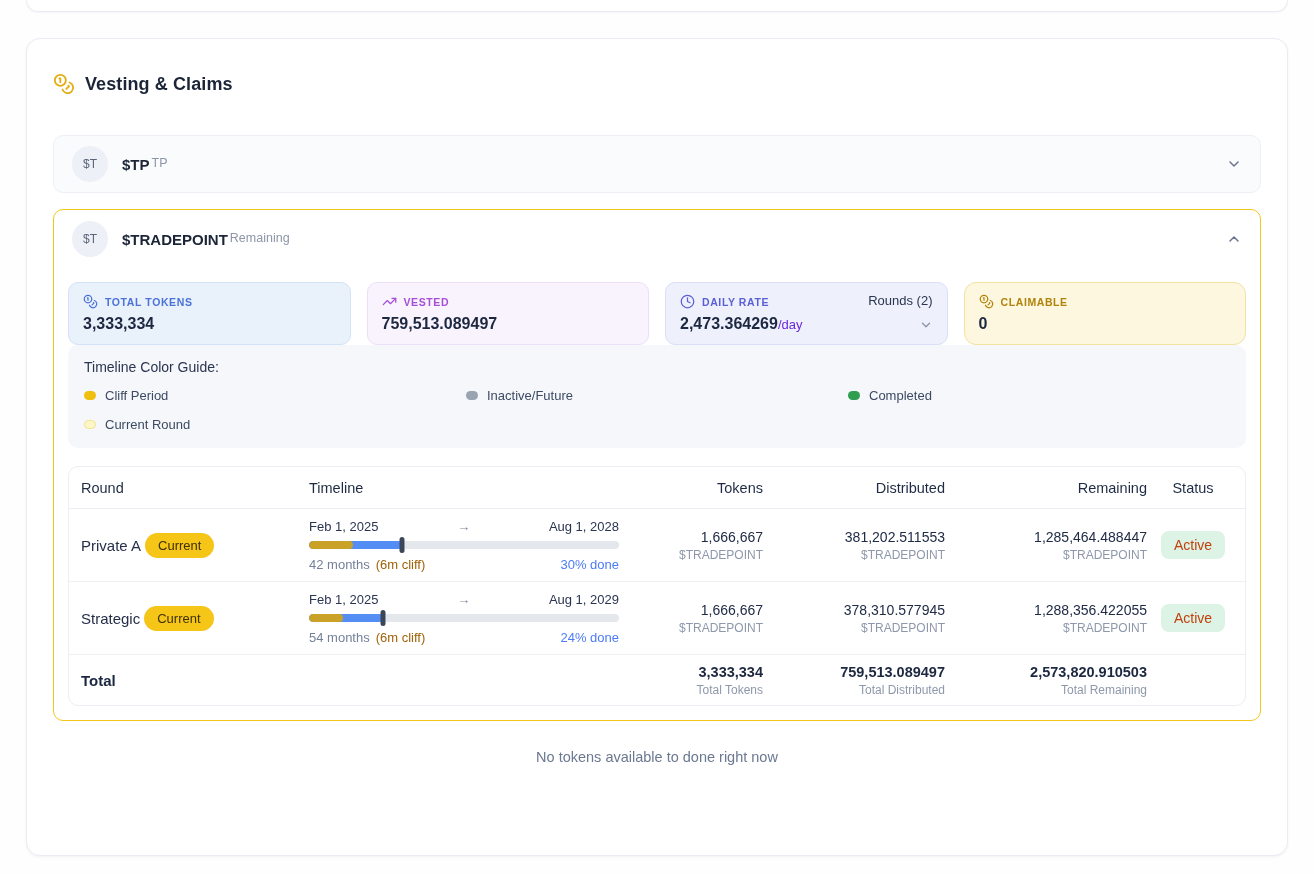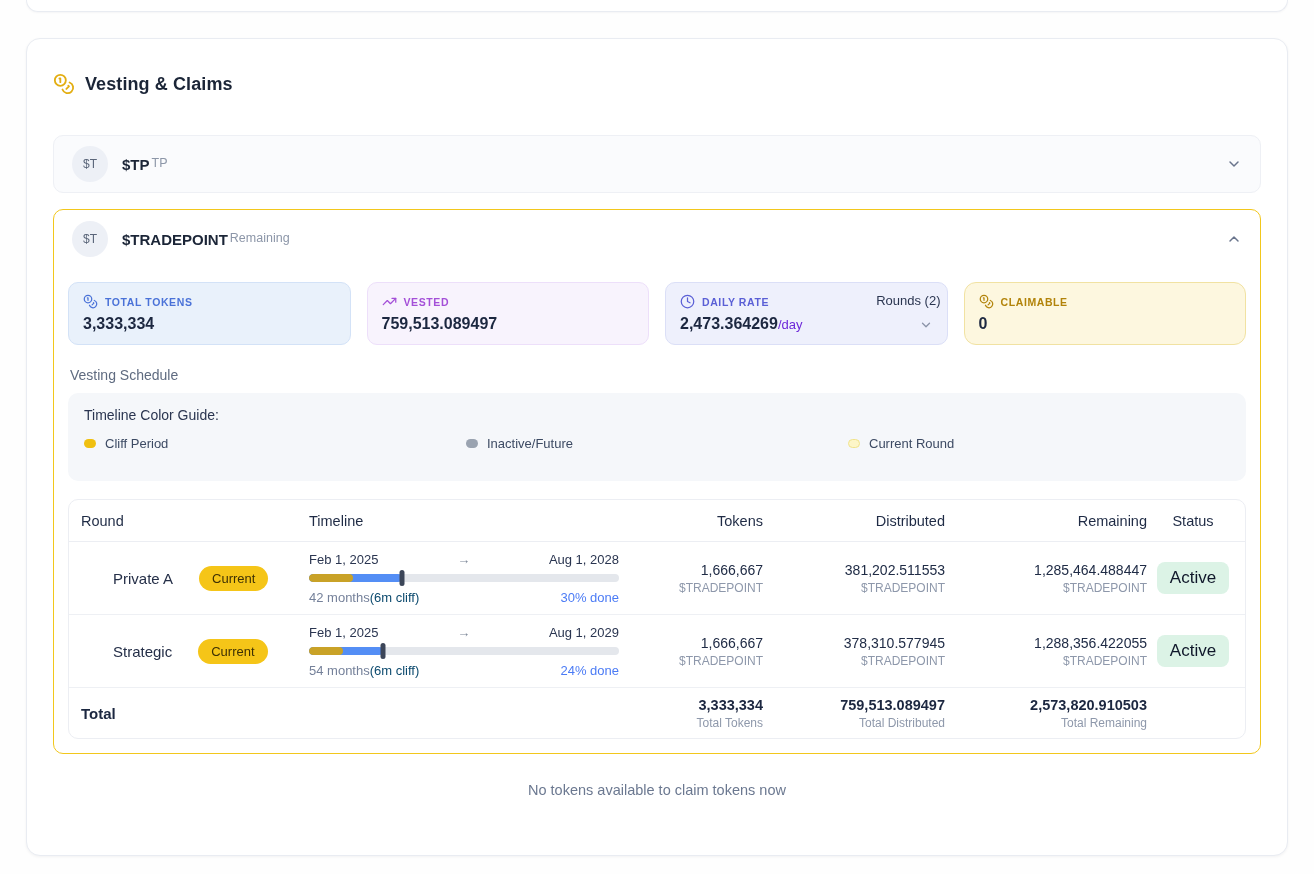--- a/index.html
+++ b/index.html
@@ -33,53 +33,53 @@
 
   .stats-grid { display:grid; grid-template-columns:repeat(4,1fr); gap:16px; }
   .stat-card { border-radius:10px; padding:11px 14px; position:relative; min-height:62px; border:1px solid transparent; }
   .stat-label-row { display:flex; align-items:center; gap:7px; font-size:10.5px; font-weight:700; letter-spacing:.6px; }
   .stat-value { margin-top:6px; font-size:16px; font-weight:700; color:#1c2740; }
   .stat-unit { font-weight:400; color:#6d28d9; font-size:13px; }
   .stat-blue   { background:#e9f1fb; border-color:#d3e2f7; } .stat-blue .stat-label-row { color:#4a72d8; }
   .stat-purple { background:#f8f3fd; border-color:#eddffa; } .stat-purple .stat-label-row { color:#a44fd8; }
   .stat-indigo { background:#eef0fc; border-color:#dbdff7; } .stat-indigo .stat-label-row { color:#5a5fd6; }
   .stat-yellow { background:#fdf7df; border-color:#f1e2a2;border-radius:12px; } .stat-yellow .stat-label-row { color:#b2830a; }
-  .rounds-link { position:absolute; top:10px; right:6px; font-size:13px; color:#2a3550; }
+  .rounds-link { position:absolute; top:10px; right:14px; font-size:13px; color:#2a3550; }
   .rate-chev { position:absolute; right:14px; bottom:12px; color:#8a93a8; display:flex; }
 
   .section-label { margin:22px 0 10px 2px; font-size:14px; color:#5f6b80; }
 
   .guide-box { background:#f5f7fa; border-radius:10px; padding:14px 16px 16px; }
   .guide-title { font-size:14px; color:#2a3550; margin-bottom:13px; }
   .guide-grid { display:grid; grid-template-columns:1fr 1fr 1fr; row-gap:14px; }
   .guide-item { display:flex; align-items:center; gap:9px; font-size:13px; color:#3c4a63; }
   .dot { width:12px; height:9px; border-radius:6px; flex:none; }
 
   .table-box { margin-top:18px; border:1px solid #eceef3; border-radius:10px; overflow:hidden; }
   .tgrid { display:grid; grid-template-columns:228px 322px 138px 182px 202px 1fr; align-items:center; }
   .thead { padding:0 12px; height:42px; border-bottom:1px solid #eceef3; font-size:14.5px; color:#1f2b45; }
   .thead > div { font-weight:400; }
   .trow { padding:0 12px; height:73px; border-bottom:1px solid #eef0f4; }
   .t-right { text-align:right; padding-right:6px; }
   .t-center { text-align:center; }
-  .round-cell { display:flex; align-items:center; gap:26px; font-size:15px; color:#252f48;margin-left:32px; }
+  .round-cell { display:flex; align-items:center; gap:4px; font-size:15px; color:#252f48; }
   .badge-current { background:#f5c518; color:#3e3104; font-size:13px; padding:5px 13px; border-radius:999px; }
   .cell-2line .v { font-size:14px; color:#202c46; }
   .cell-2line .u { font-size:12px; color:#8e98ab; margin-top:3px; }
-  .badge-active { display:inline-block; background:#dcf3e6; color:#0f172a; font-size:17px; padding:6px 13px; border-radius:8px; }
+  .badge-active { display:inline-block; background:#dcf3e6; color:#c2410c; font-size:14px; padding:6px 13px; border-radius:8px; }
 
   .tl { width:310px; }
   .tl-dates { display:flex; align-items:center; font-size:13px; color:#2a3550; }
   .tl-dates .arr { flex:1; text-align:center; color:#7d8798; }
   .bar-wrap { position:relative; height:16px; margin:3px 0 4px; display:flex; align-items:center; }
   .bar-track { position:relative; width:100%; height:8px; border-radius:99px; background:#e4e7ec; overflow:hidden; }
   .bar-seg { position:absolute; top:0; left:0; height:100%; border-radius:99px; }
   .bar-marker { position:absolute; top:0; width:5px; height:16px; border-radius:3px; transform:translateX(-50%); }
   .tl-caption { display:flex; font-size:13px; color:#75819a; }
-  .tl-cliff { color:#0c4a6e; }
+  .tl-cliff { color:#a16207; margin-left:6px; }
   .tl-done { margin-left:auto; color:#4b7bf5; }
 
   .total-row { padding:0 12px; height:50px; }
   .total-label { font-size:15px; font-weight:700; color:#1b2740; }
   .total-cell .v { font-size:14.5px; font-weight:700; color:#1c2740; }
   .total-cell .u { font-size:12px; color:#8e98ab; margin-top:3px; }
 
   .footer-note { text-align:center; margin-top:28px; font-size:14.5px; color:#6b7890; }
 
   svg { display:block; }
@@ -191,32 +191,35 @@
                   <path d="M7 6h1v4"></path>
                   <path d="m16.71 13.88.7.71-2.82 2.82"></path>
                 </svg>
               </span>
             <span>CLAIMABLE</span>
           </div>
           <div class="stat-value">0</div>
         </div>
       </div>
 
-      <div class="section-label">Vesting Schedule</div>
 
       <div class="guide-box">
         <div class="guide-title">Timeline Color Guide:</div>
         <div class="guide-grid">
           <div class="guide-item">
             <span class="dot" style="background: rgb(240, 192, 16);"></span>
             <span>Cliff Period</span>
           </div>
           <div class="guide-item">
             <span class="dot" style="background: rgb(154, 163, 176);"></span>
             <span>Inactive/Future</span>
+          </div>
+          <div class="guide-item">
+            <span class="dot" style="background: rgb(47, 158, 79);"></span>
+            <span>Completed</span>
           </div>
           <div class="guide-item">
             <span class="dot" style="background: rgb(253, 246, 200); border: 1px solid rgb(240, 227, 140);"></span>
             <span>Current Round</span>
           </div>
           <div></div>
         </div>
       </div>
 
       <div class="table-box">
@@ -321,14 +324,14 @@
           <div class="t-right total-cell">
             <div class="v">2,573,820.910503</div>
             <div class="u">Total Remaining</div>
           </div>
           <div></div>
         </div>
       </div>
     </div>
   </div>
 
-  <div class="footer-note">No tokens available to claim tokens now</div>
+  <div class="footer-note">No tokens available to done right now</div>
 </div>
 
 </body></html>

